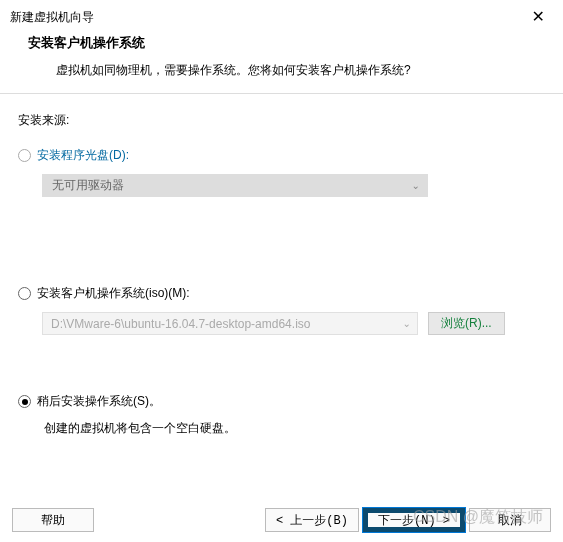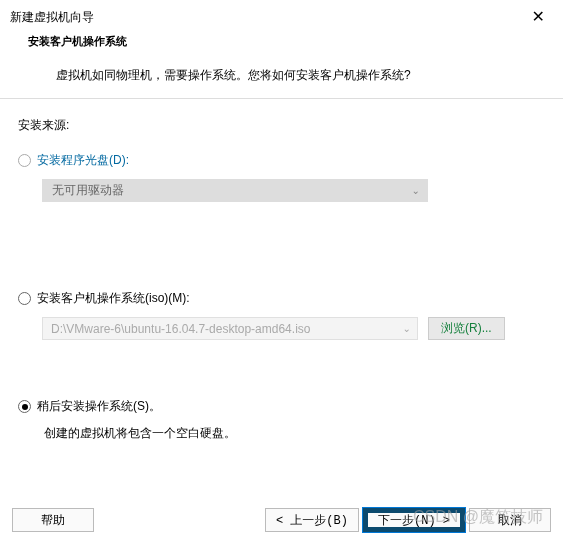--- a/index.html
+++ b/index.html
@@ -24,23 +24,23 @@
       font-size: 16px;
       line-height: 14px;
       padding: 2px 8px;
       cursor: default;
       font-family: Arial, sans-serif;
     }
     .header {
       padding: 6px 20px 14px 20px;
     }
     .header-title {
-      font-size: 11px;
+      font-size: 13px;
       font-weight: bold;
-      margin-bottom: 18px;
+      margin-bottom: 10px;
       padding-left: 8px;
     }
     .header-desc {
       font-size: 12px;
       padding-left: 36px;
     }
     .divider {
       border: none;
       border-top: 1px solid #ddd;
       margin: 0;

